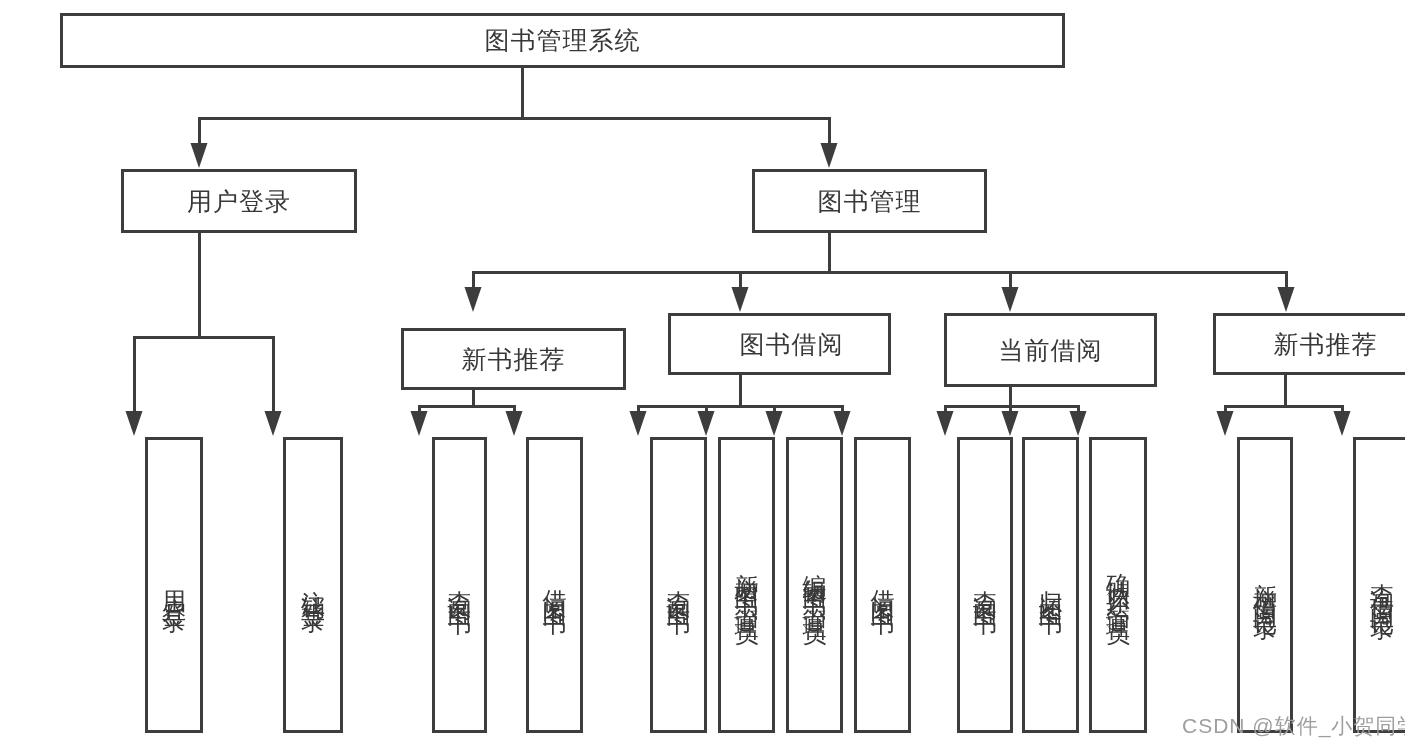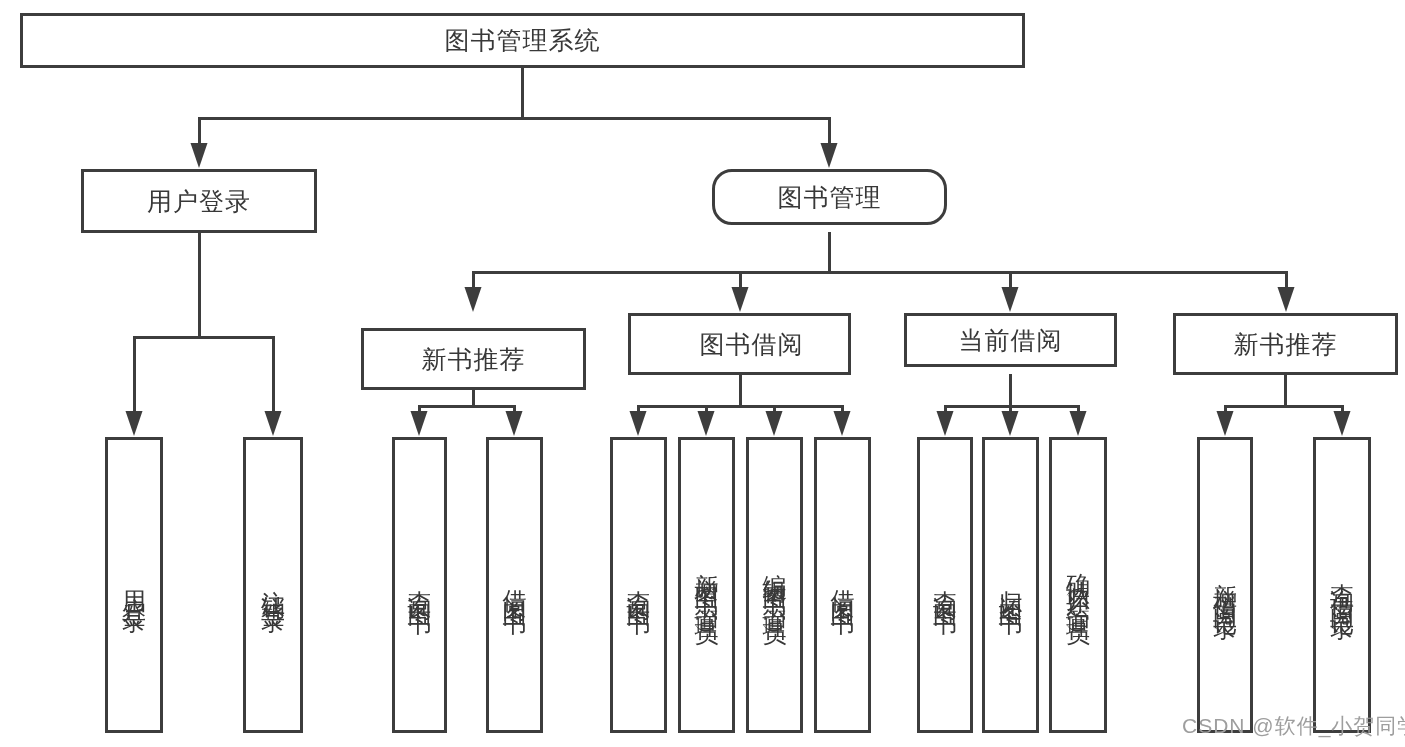--- a/index.html
+++ b/index.html
@@ -13,20 +13,21 @@
   .canvas svg { position:absolute; left:0; top:0; }
   .box {
     position:absolute;
     box-sizing:border-box;
     border:3px solid #3d3d3d;
     background:#ffffff;
     display:flex;
     align-items:center;
     justify-content:center;
     color:#383838;
+    margin-left:40px;
   }
   .h { font-size:25px; letter-spacing:1px; white-space:nowrap; }
   .v {
     writing-mode:vertical-rl;
     font-size:24px;
     letter-spacing:7px;
     line-height:1;
   }
   .watermark {
     position:absolute;
@@ -96,25 +97,25 @@
       <polygon points="1001.5,411 1018.5,411 1010,436"></polygon>
       <polygon points="1069.5,411 1086.5,411 1078,436"></polygon>
       <polygon points="1216.5,411 1233.5,411 1225,436"></polygon>
       <polygon points="1333.5,411 1350.5,411 1342,436"></polygon>
     </g>
   </svg>
 
   <div class="box h" style="left:20px; top:13px; width:1005px; height:55px;">图书管理系统</div>
 
   <div class="box h" style="left:81px; top:169px; width:236px; height:64px;">用户登录</div>
-  <div class="box h" style="left:712px; top:169px; width:235px; height:56px;border-radius:20px;">图书管理</div>
+  <div class="box h" style="left:712px; top:169px; width:235px; height:64px;">图书管理</div>
 
   <div class="box h" style="left:361px; top:328px; width:225px; height:62px;">新书推荐</div>
   <div class="box h" style="left:628px; top:313px; width:223px; height:62px;padding-left:24px;">图书借阅</div>
-  <div class="box h" style="left:904px; top:313px; width:213px; height:54px;">当前借阅</div>
+  <div class="box h" style="left:904px; top:313px; width:213px; height:74px;">当前借阅</div>
   <div class="box h" style="left:1173px; top:313px; width:225px; height:62px;">新书推荐</div>
 
   <div class="box v" style="left:105px; top:437px; width:58px; height:296px;">用户登录</div>
   <div class="box v" style="left:243px; top:437px; width:60px; height:296px;">注销登录</div>
 
   <div class="box v" style="left:392px; top:437px; width:55px; height:296px;">查询图书</div>
   <div class="box v" style="left:486px; top:437px; width:57px; height:296px;">借阅图书</div>
 
   <div class="box v" style="left:610px; top:437px; width:57px; height:296px;">查询图书</div>
   <div class="box v" style="left:678px; top:437px; width:57px; height:296px;">新增图书（管理员）</div>

